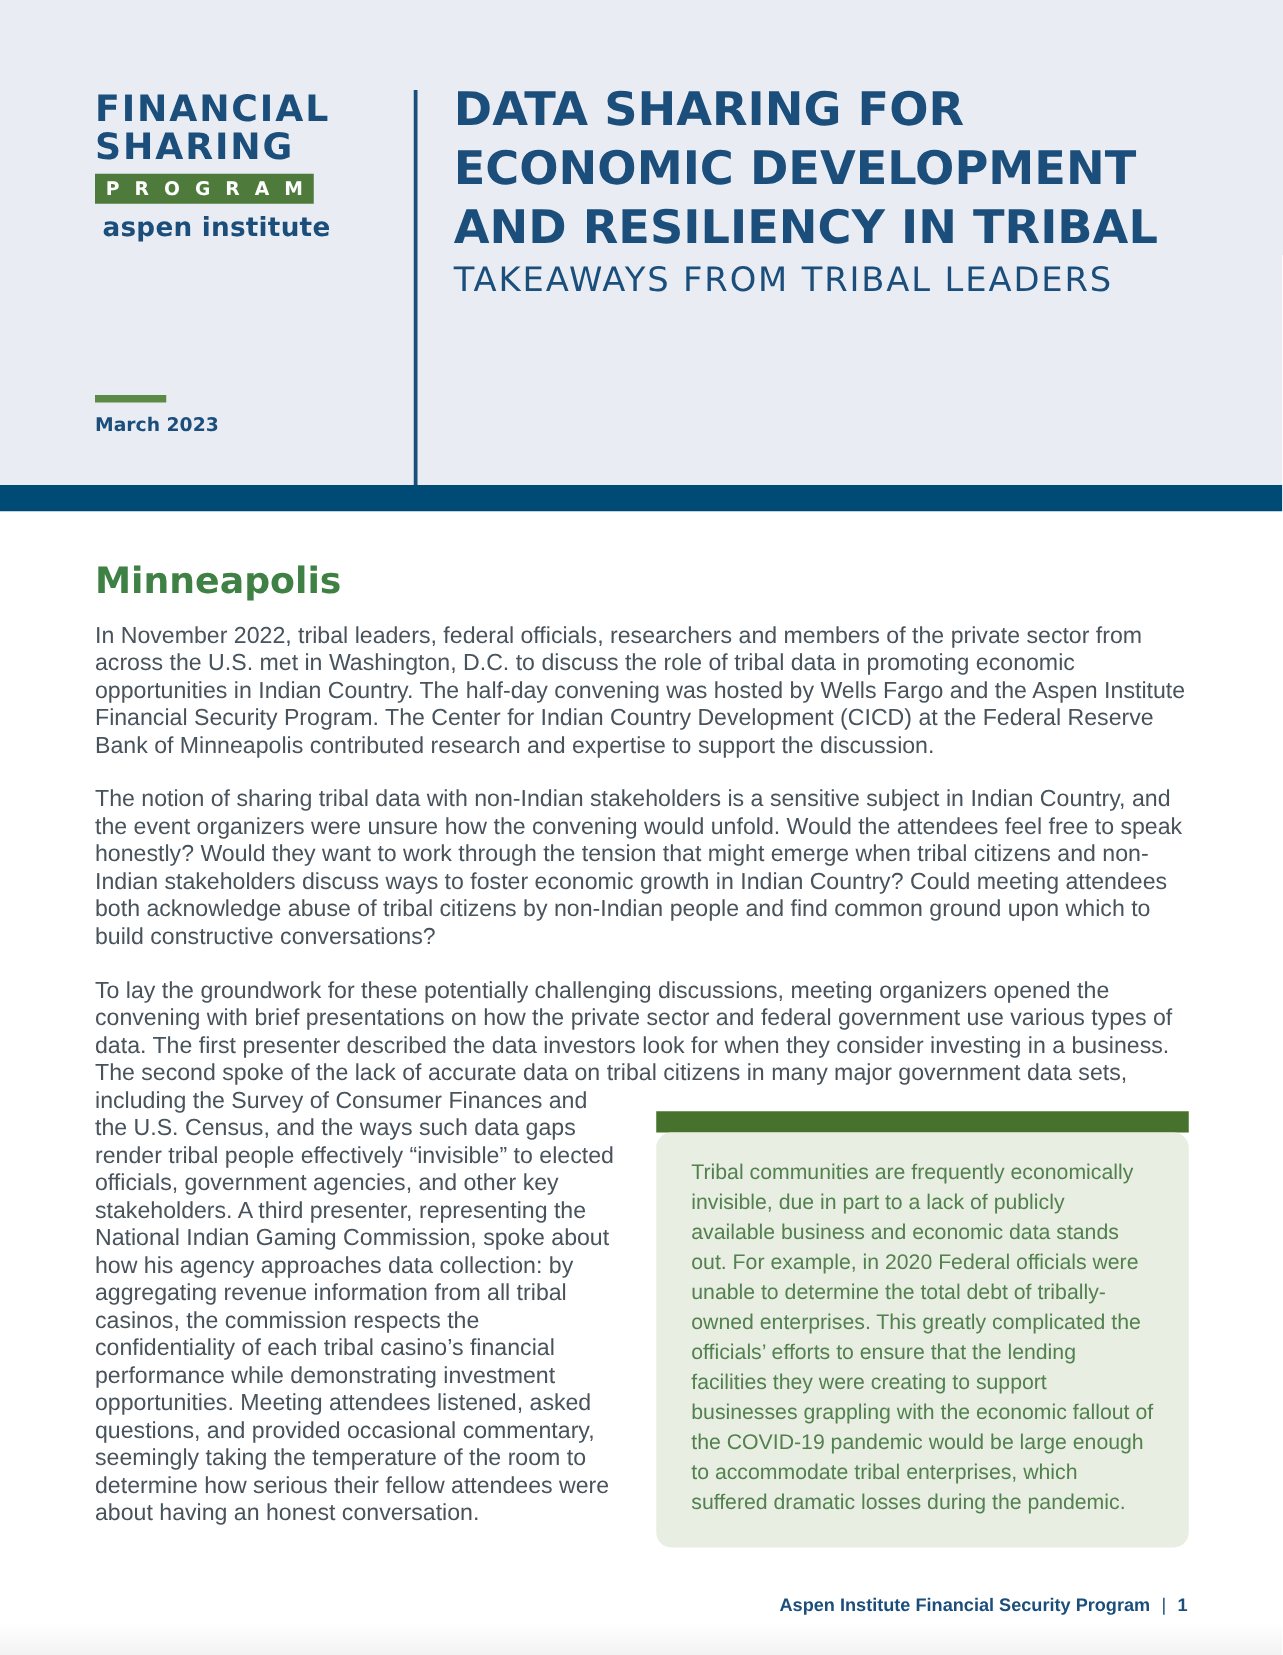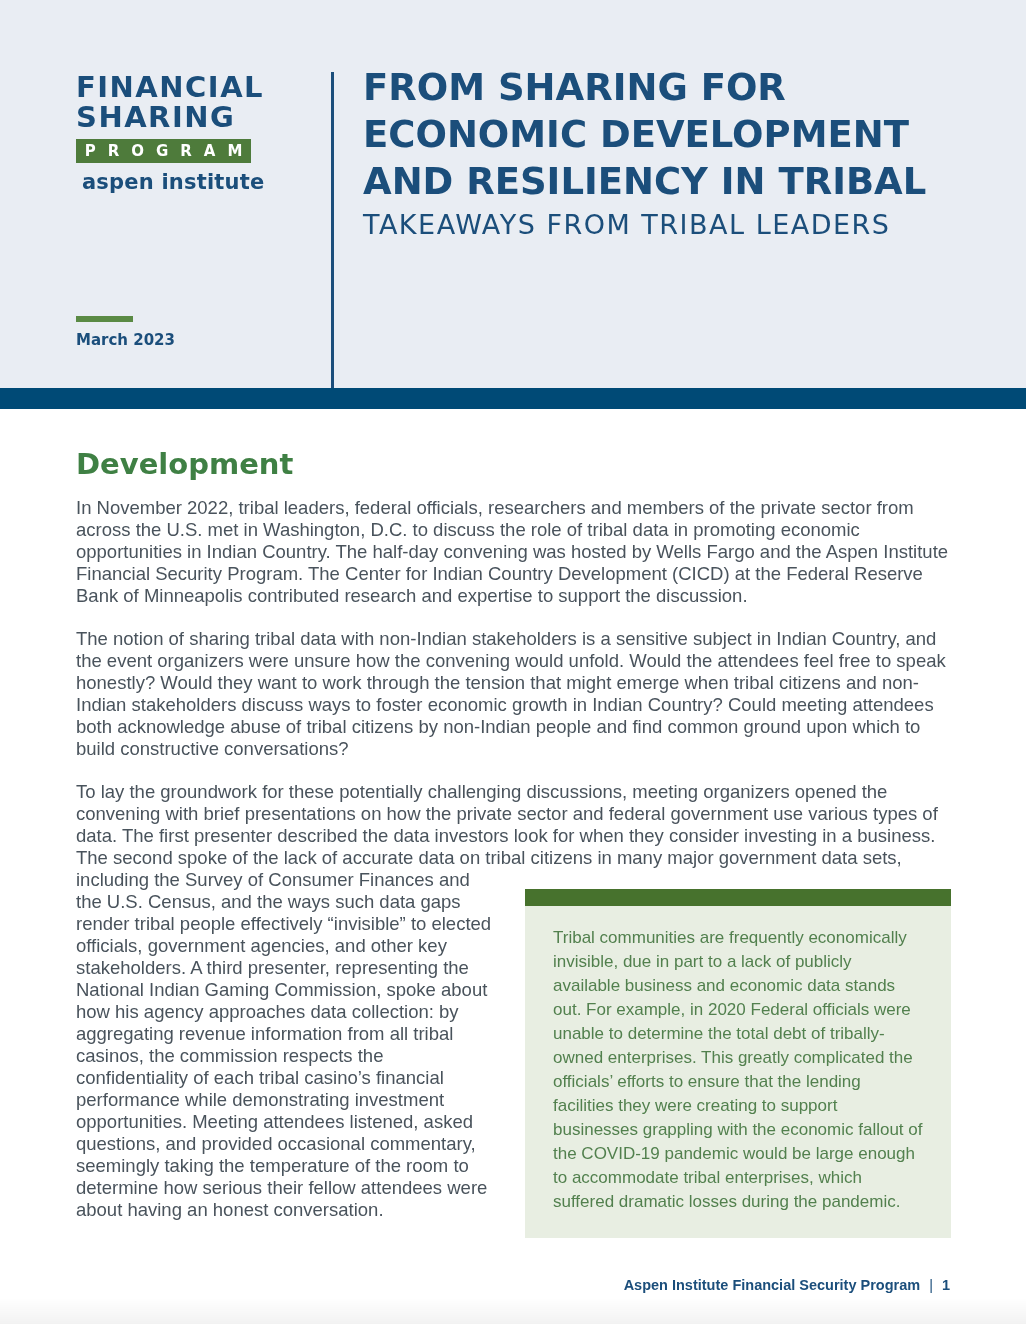--- a/index.html
+++ b/index.html
@@ -64,21 +64,21 @@
     font-size:29px;line-height:32px;margin-bottom:17px;
   }
   .content p.body-para{
     color:var(--body-text);font-size:18.5px;line-height:22px;margin-bottom:21px;
     text-align:left;
   }
   .para3-wrap::after{content:"";display:block;clear:both;}
   .float-spacer{float:right;width:0;height:108px;}
   .callout{float:right;clear:right;width:426px;margin-left:25px;margin-bottom:4px;}
   .callout-bar{height:17px;background:var(--callout-bar-green);}
-  .callout-body{background:var(--callout-bg);padding:20px 28px 24px 28px;}
+  .callout-body{background:var(--callout-bg);padding:20px 28px 24px 28px;border-radius:12px;}
   .callout-body p{
     color:var(--callout-text-green);font-size:17px;line-height:24px;margin:0;
   }
   
   .footer{
     position:absolute;right:76px;top:1277px;color:var(--navy);
     font-weight:bold;font-size:14.5px;white-space:nowrap;
   }
   .footer .sep{margin:0 9px;font-weight:normal;}
   .bottom-shade{
@@ -108,31 +108,31 @@
         <span class="aspen-word">aspen institute</span>
       </div>
     </div>
 
     <div class="date-accent"></div>
     <div class="report-date">March 2023</div>
 
     <div class="divider"></div>
 
     <div class="title-block">
-      <div class="title-line">FROM SHARING FOR</div>
+      <div class="title-line">DATA SHARING FOR</div>
       <div class="title-line">ECONOMIC DEVELOPMENT</div>
       <div class="title-line">AND RESILIENCY IN TRIBAL</div>
       <div class="subtitle">TAKEAWAYS FROM TRIBAL LEADERS</div>
     </div>
   </div>
 
   <div class="band"></div>
 
   <div class="content">
-    <div class="section-heading">Development</div>
+    <div class="section-heading">Minneapolis</div>
 
     <p class="body-para">In November 2022, tribal leaders, federal officials, researchers and members of the private sector from across the U.S. met in Washington, D.C. to discuss the role of tribal data in promoting economic opportunities in Indian Country. The half-day convening was hosted by Wells Fargo and the Aspen Institute Financial Security Program. The Center for Indian Country Development (CICD) at the Federal Reserve Bank of Minneapolis contributed research and expertise to support the discussion.</p>
     <p class="body-para">The notion of sharing tribal data with non-Indian stakeholders is a sensitive subject in Indian Country, and the event organizers were unsure how the convening would unfold. Would the attendees feel free to speak honestly? Would they want to work through the tension that might emerge when tribal citizens and non-Indian stakeholders discuss ways to foster economic growth in Indian Country? Could meeting attendees both acknowledge abuse of tribal citizens by non-Indian people and find common ground upon which to build constructive conversations?</p>
 
     <div class="para3-wrap">
       <div class="float-spacer"></div>
       <aside class="callout">
         <div class="callout-bar"></div>
         <div class="callout-body">
           <p>Tribal communities are frequently economically invisible, due in part to a lack of publicly available business and economic data stands out. For example, in 2020 Federal officials were unable to determine the total debt of tribally-owned enterprises. This greatly complicated the officials’ efforts to ensure that the lending facilities they were creating to support businesses grappling with the economic fallout of the COVID-19 pandemic would be large enough to accommodate tribal enterprises, which suffered dramatic losses during the pandemic.</p>

